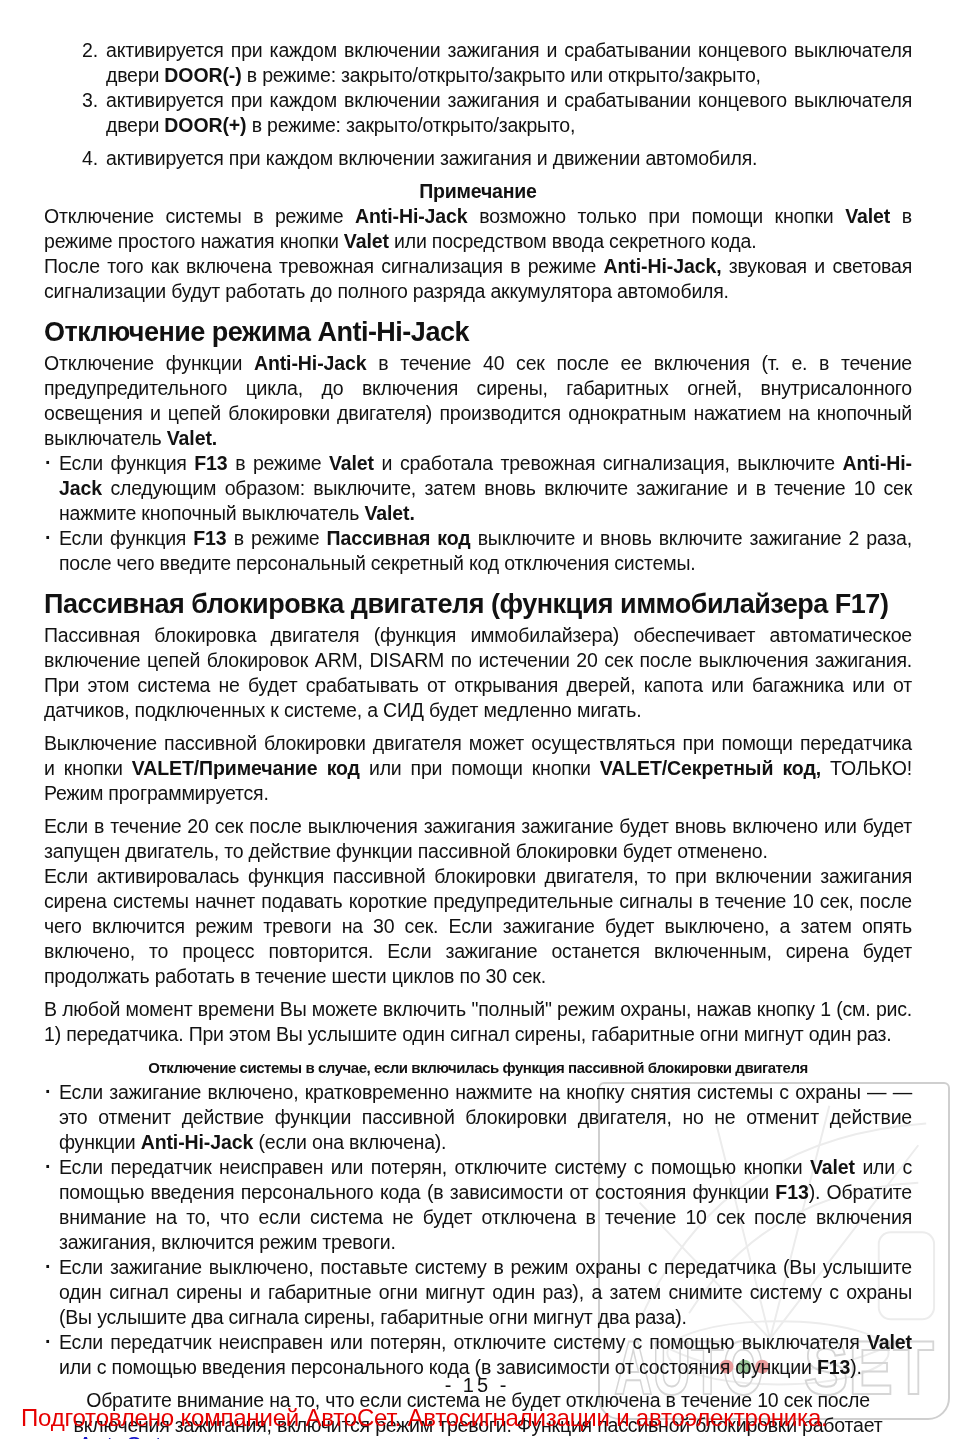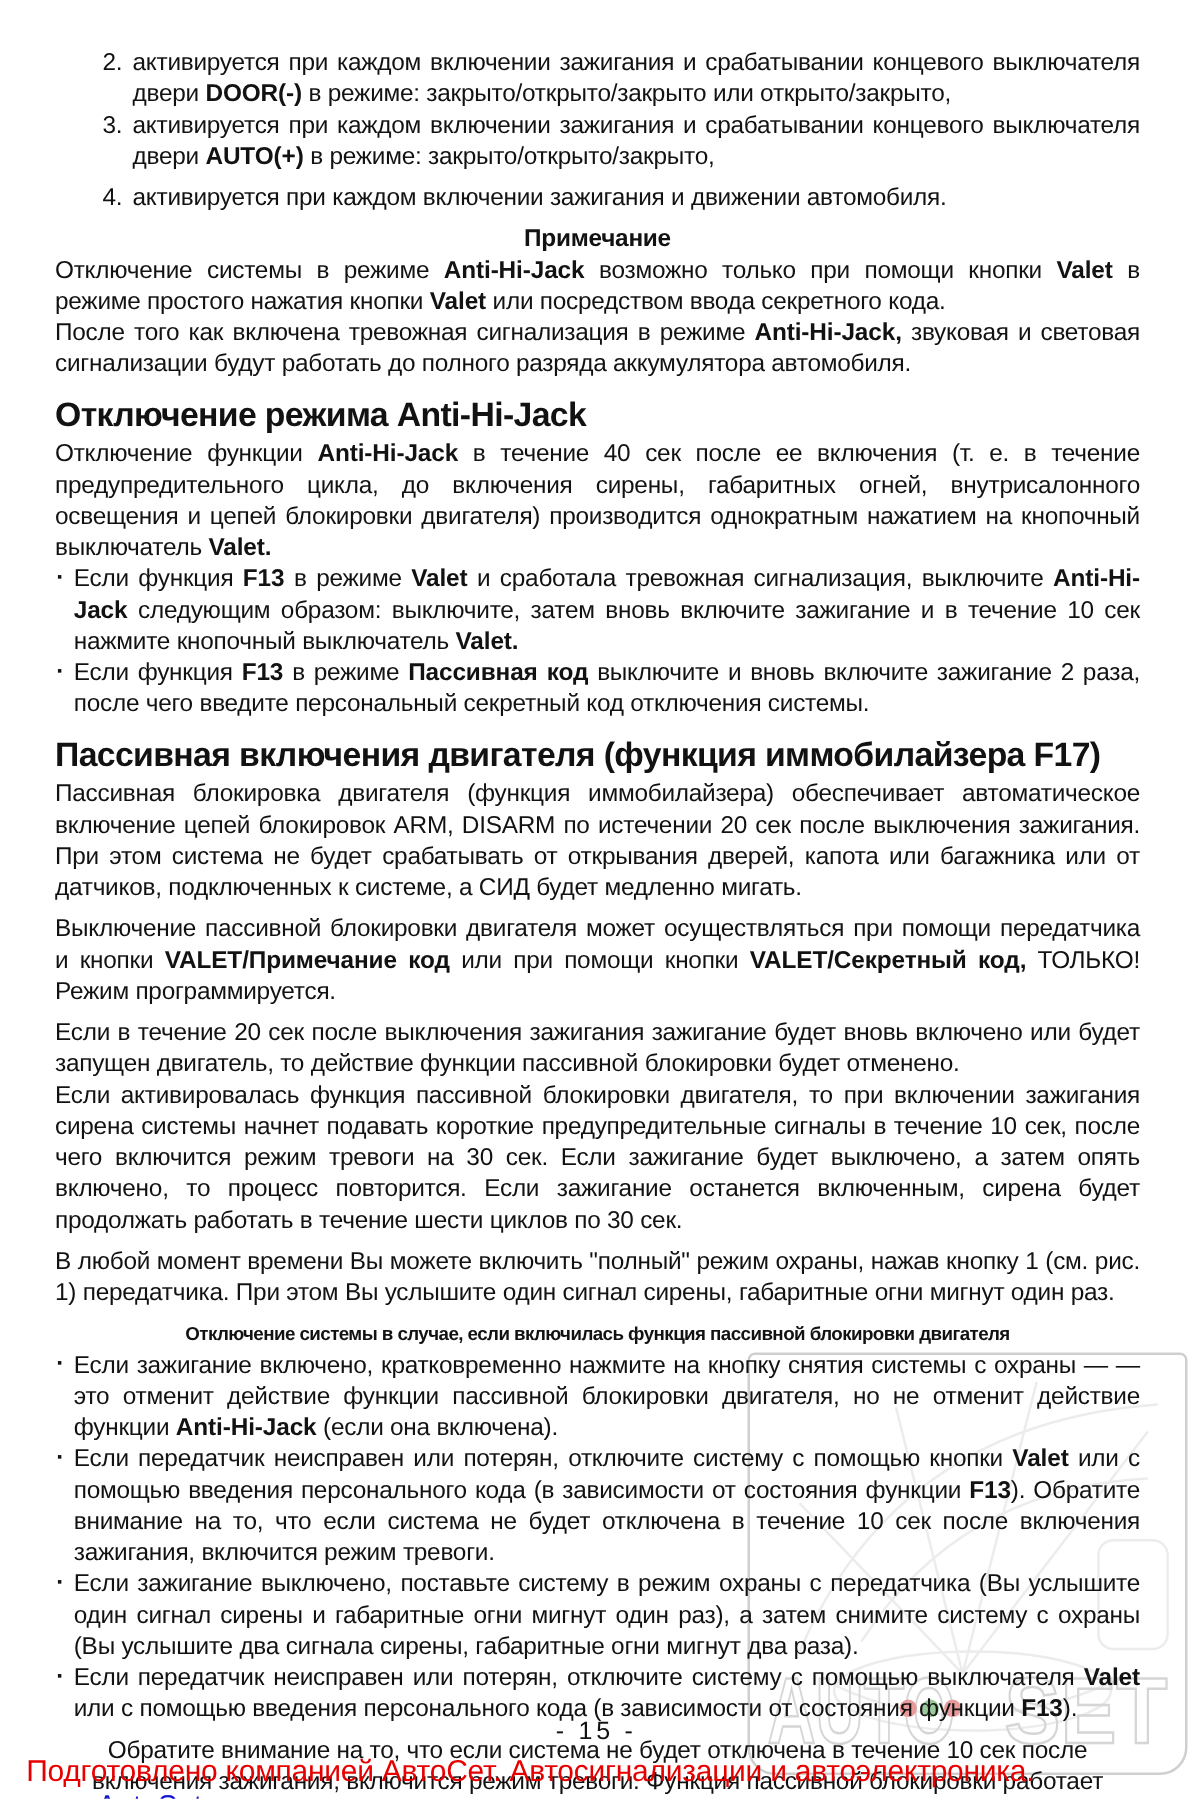--- a/index.html
+++ b/index.html
@@ -48,33 +48,33 @@
     border-radius:6px 6px 22px 22px;z-index:1;box-sizing:border-box;
   }
   .watermark svg{display:block;width:100%;height:100%;}
 </style>
 </head>
 <body>
 
 <div class="content">
     <div class="list">
       <div class="num-item"><span class="marker">2.</span>активируется при каждом включении зажигания и срабатывании концевого выключателя двери <b>DOOR(-)</b> в режиме: закрыто/открыто/закрыто или открыто/закрыто,</div>
-      <div class="num-item"><span class="marker">3.</span>активируется при каждом включении зажигания и срабатывании концевого выключателя двери <b>AUTO(+)</b> в режиме: закрыто/открыто/закрыто,</div>
+      <div class="num-item"><span class="marker">3.</span>активируется при каждом включении зажигания и срабатывании концевого выключателя двери <b>DOOR(+)</b> в режиме: закрыто/открыто/закрыто,</div>
       <div class="num-item gap-sm"><span class="marker">4.</span>активируется при каждом включении зажигания и движении автомобиля.</div>
     </div>
     <div class="subhead">Примечание</div>
     <p class="para gap-none">Отключение системы в режиме <b>Anti-Hi-Jack</b> возможно только при помощи кнопки <b>Valet</b> в режиме простого нажатия кнопки <b>Valet</b> или посредством ввода секретного кода.</p>
     <p class="para gap-none">После того как включена тревожная сигнализация в режиме <b>Anti-Hi-Jack,</b> звуковая и световая сигнализации будут работать до полного разряда аккумулятора автомобиля.</p>
     <h2 class="h1">Отключение режима Anti-Hi-Jack</h2>
     <p class="para gap-none">Отключение функции <b>Anti-Hi-Jack</b> в течение 40 сек после ее включения (т. е. в течение предупредительного цикла, до включения сирены, габаритных огней, внутрисалонного освещения и цепей блокировки двигателя) производится однократным нажатием на кнопочный выключатель <b>Valet.</b></p>
     <div class="list">
       <div class="bullet-item"><span class="marker">·</span>Если функция <b>F13</b> в режиме <b>Valet</b> и сработала тревожная сигнализация, выключите <b>Anti-Hi-Jack</b> следующим образом: выключите, затем вновь включите зажигание и в течение 10 сек нажмите кнопочный выключатель <b>Valet.</b></div>
       <div class="bullet-item"><span class="marker">·</span>Если функция <b>F13</b> в режиме <b>Пассивная код</b> выключите и вновь включите зажигание 2 раза, после чего введите персональный секретный код отключения системы.</div>
     </div>
-    <h2 class="h1">Пассивная включения двигателя (функция иммобилайзера F17)</h2>
+    <h2 class="h1">Пассивная блокировка двигателя (функция иммобилайзера F17)</h2>
     <p class="para gap-none">Пассивная блокировка двигателя (функция иммобилайзера) обеспечивает автоматическое включение цепей блокировок ARM, DISARM по истечении 20 сек после выключения зажигания. При этом система не будет срабатывать от открывания дверей, капота или багажника или от датчиков, подключенных к системе, а СИД будет медленно мигать.</p>
     <p class="para">Выключение пассивной блокировки двигателя может осуществляться при помощи передатчика и кнопки <b>VALET/Примечание код</b> или при помощи кнопки <b>VALET/Секретный код,</b> ТОЛЬКО! Режим программируется.</p>
     <p class="para">Если в течение 20 сек после выключения зажигания зажигание будет вновь включено или будет запущен двигатель, то действие функции пассивной блокировки будет отменено.</p>
     <p class="para gap-none">Если активировалась функция пассивной блокировки двигателя, то при включении зажигания сирена системы начнет подавать короткие предупредительные сигналы в течение 10 сек, после чего включится режим тревоги на 30 сек. Если зажигание будет выключено, а затем опять включено, то процесс повторится. Если зажигание останется включенным, сирена будет продолжать работать в течение шести циклов по 30 сек.</p>
     <p class="para">В любой момент времени Вы можете включить "полный" режим охраны, нажав кнопку 1 (см. рис. 1) передатчика. При этом Вы услышите один сигнал сирены, габаритные огни мигнут один раз.</p>
     <div class="subhead fit gap-sm">Отключение системы в случае, если включилась функция пассивной блокировки двигателя</div>
     <div class="list">
       <div class="bullet-item"><span class="marker">·</span>Если зажигание включено, кратковременно нажмите на кнопку снятия системы с охраны — — это отменит действие функции пассивной блокировки двигателя, но не отменит действие функции <b>Anti-Hi-Jack</b> (если она включена).</div>
       <div class="bullet-item"><span class="marker">·</span>Если передатчик неисправен или потерян, отключите систему с помощью кнопки <b>Valet</b> или с помощью введения персонального кода (в зависимости от состояния функции <b>F13</b>). Обратите внимание на то, что если система не будет отключена в течение 10 сек после включения зажигания, включится режим тревоги.</div>
       <div class="bullet-item"><span class="marker">·</span>Если зажигание выключено, поставьте систему в режим охраны с передатчика (Вы услышите один сигнал сирены и габаритные огни мигнут один раз), а затем снимите систему с охраны (Вы услышите два сигнала сирены, габаритные огни мигнут два раза).</div>

